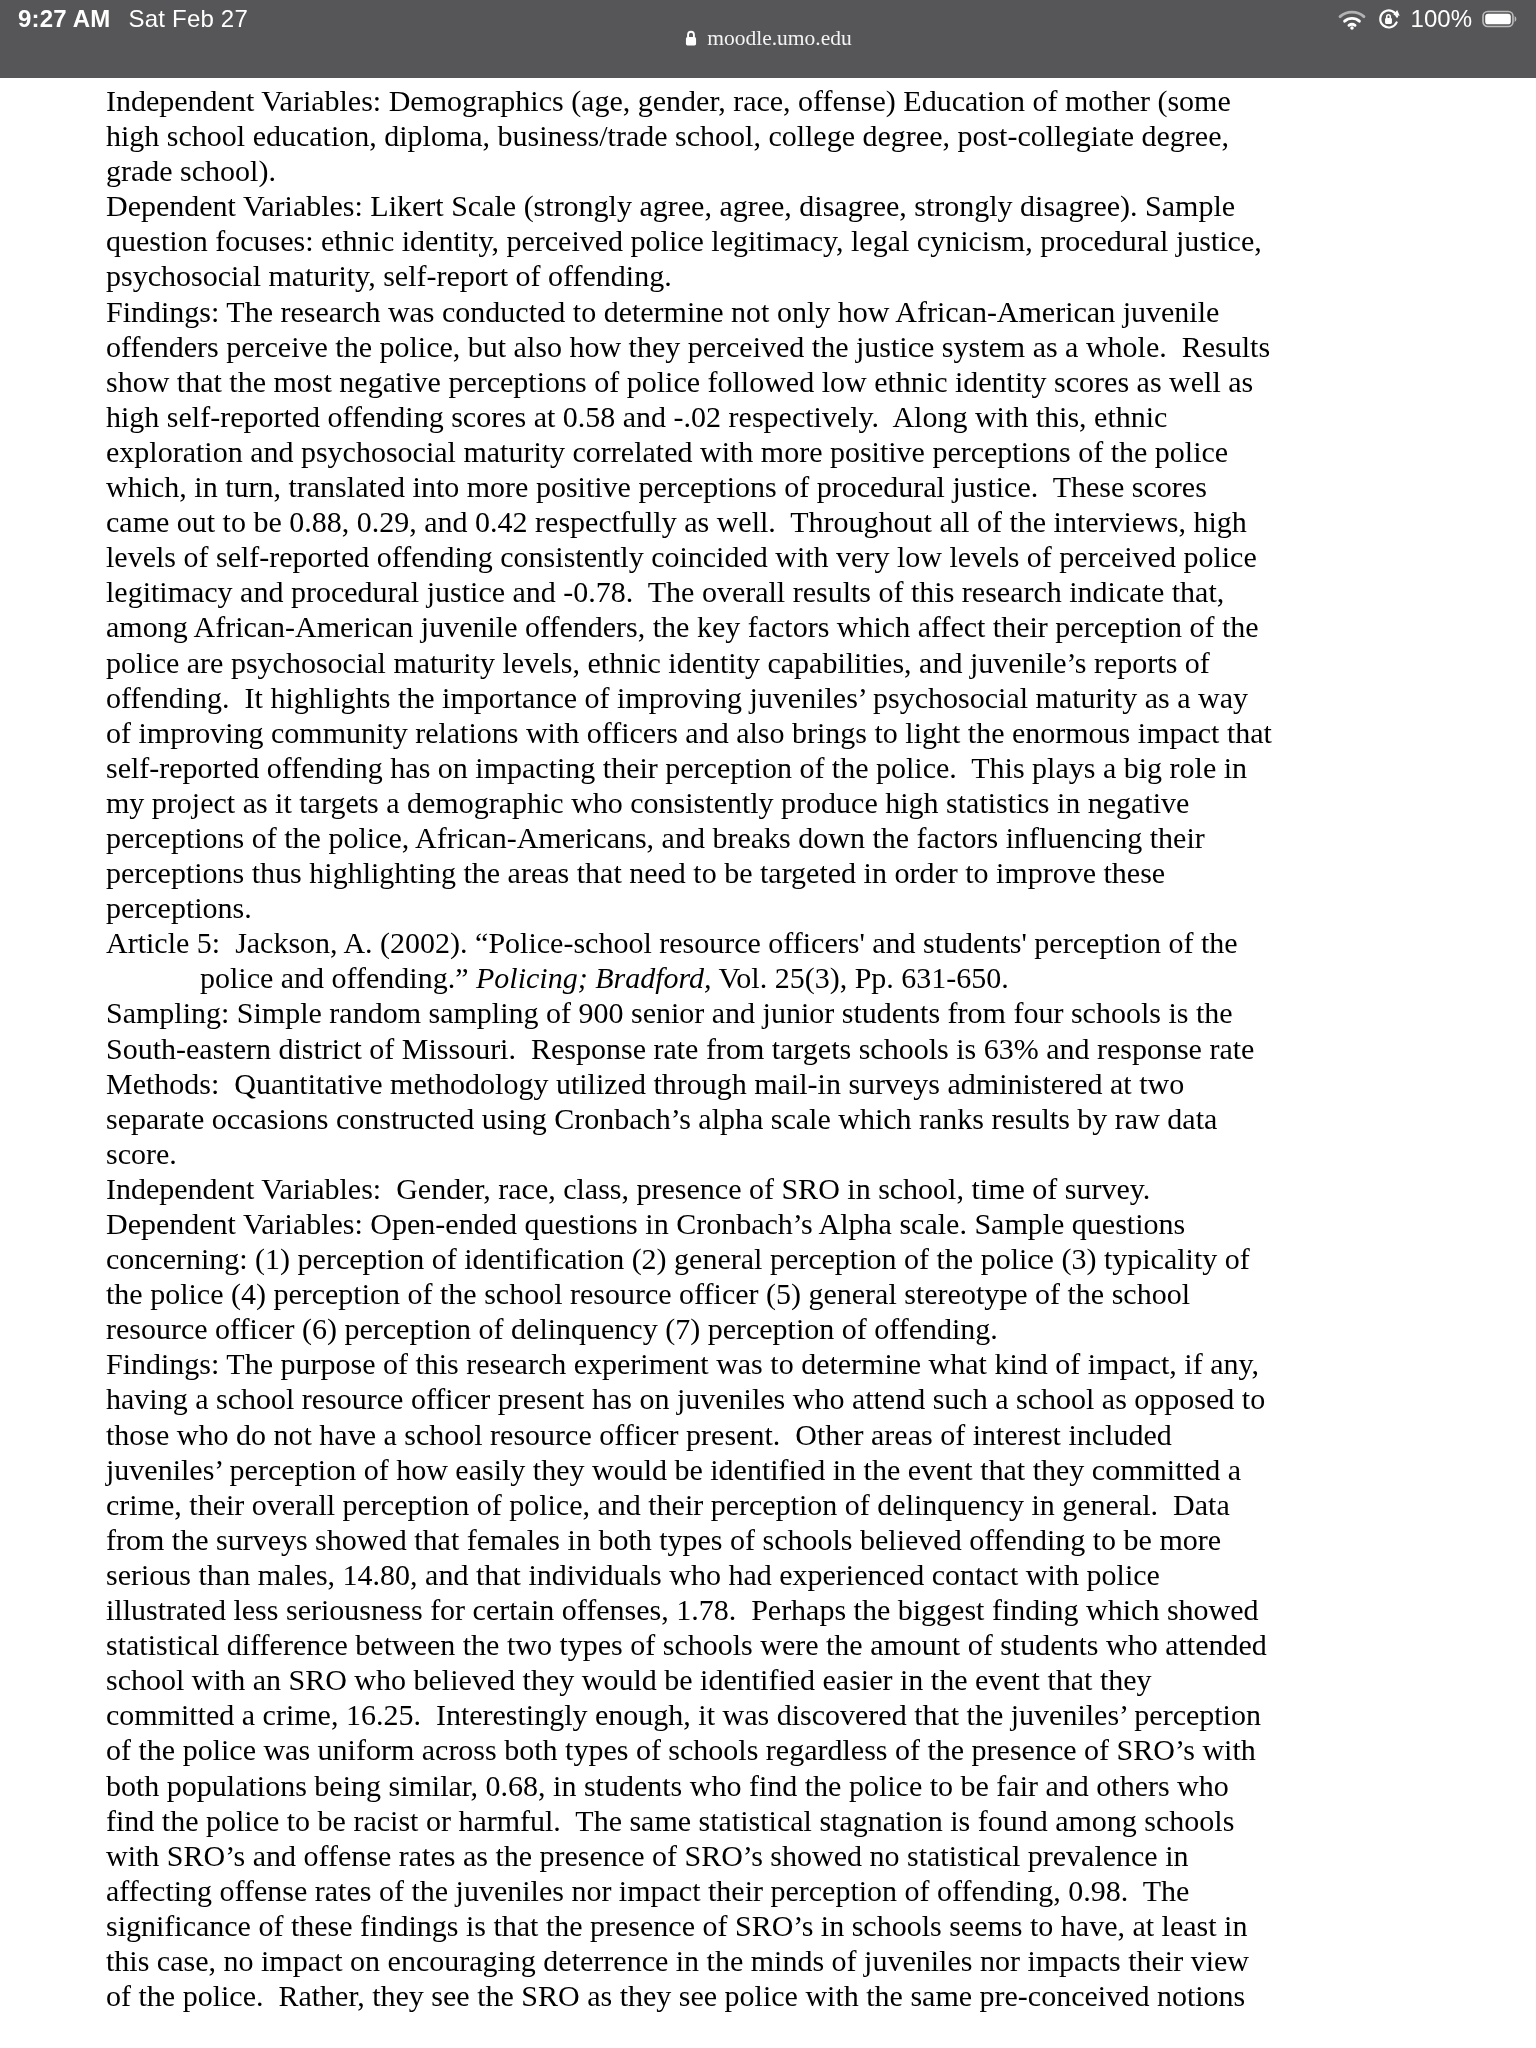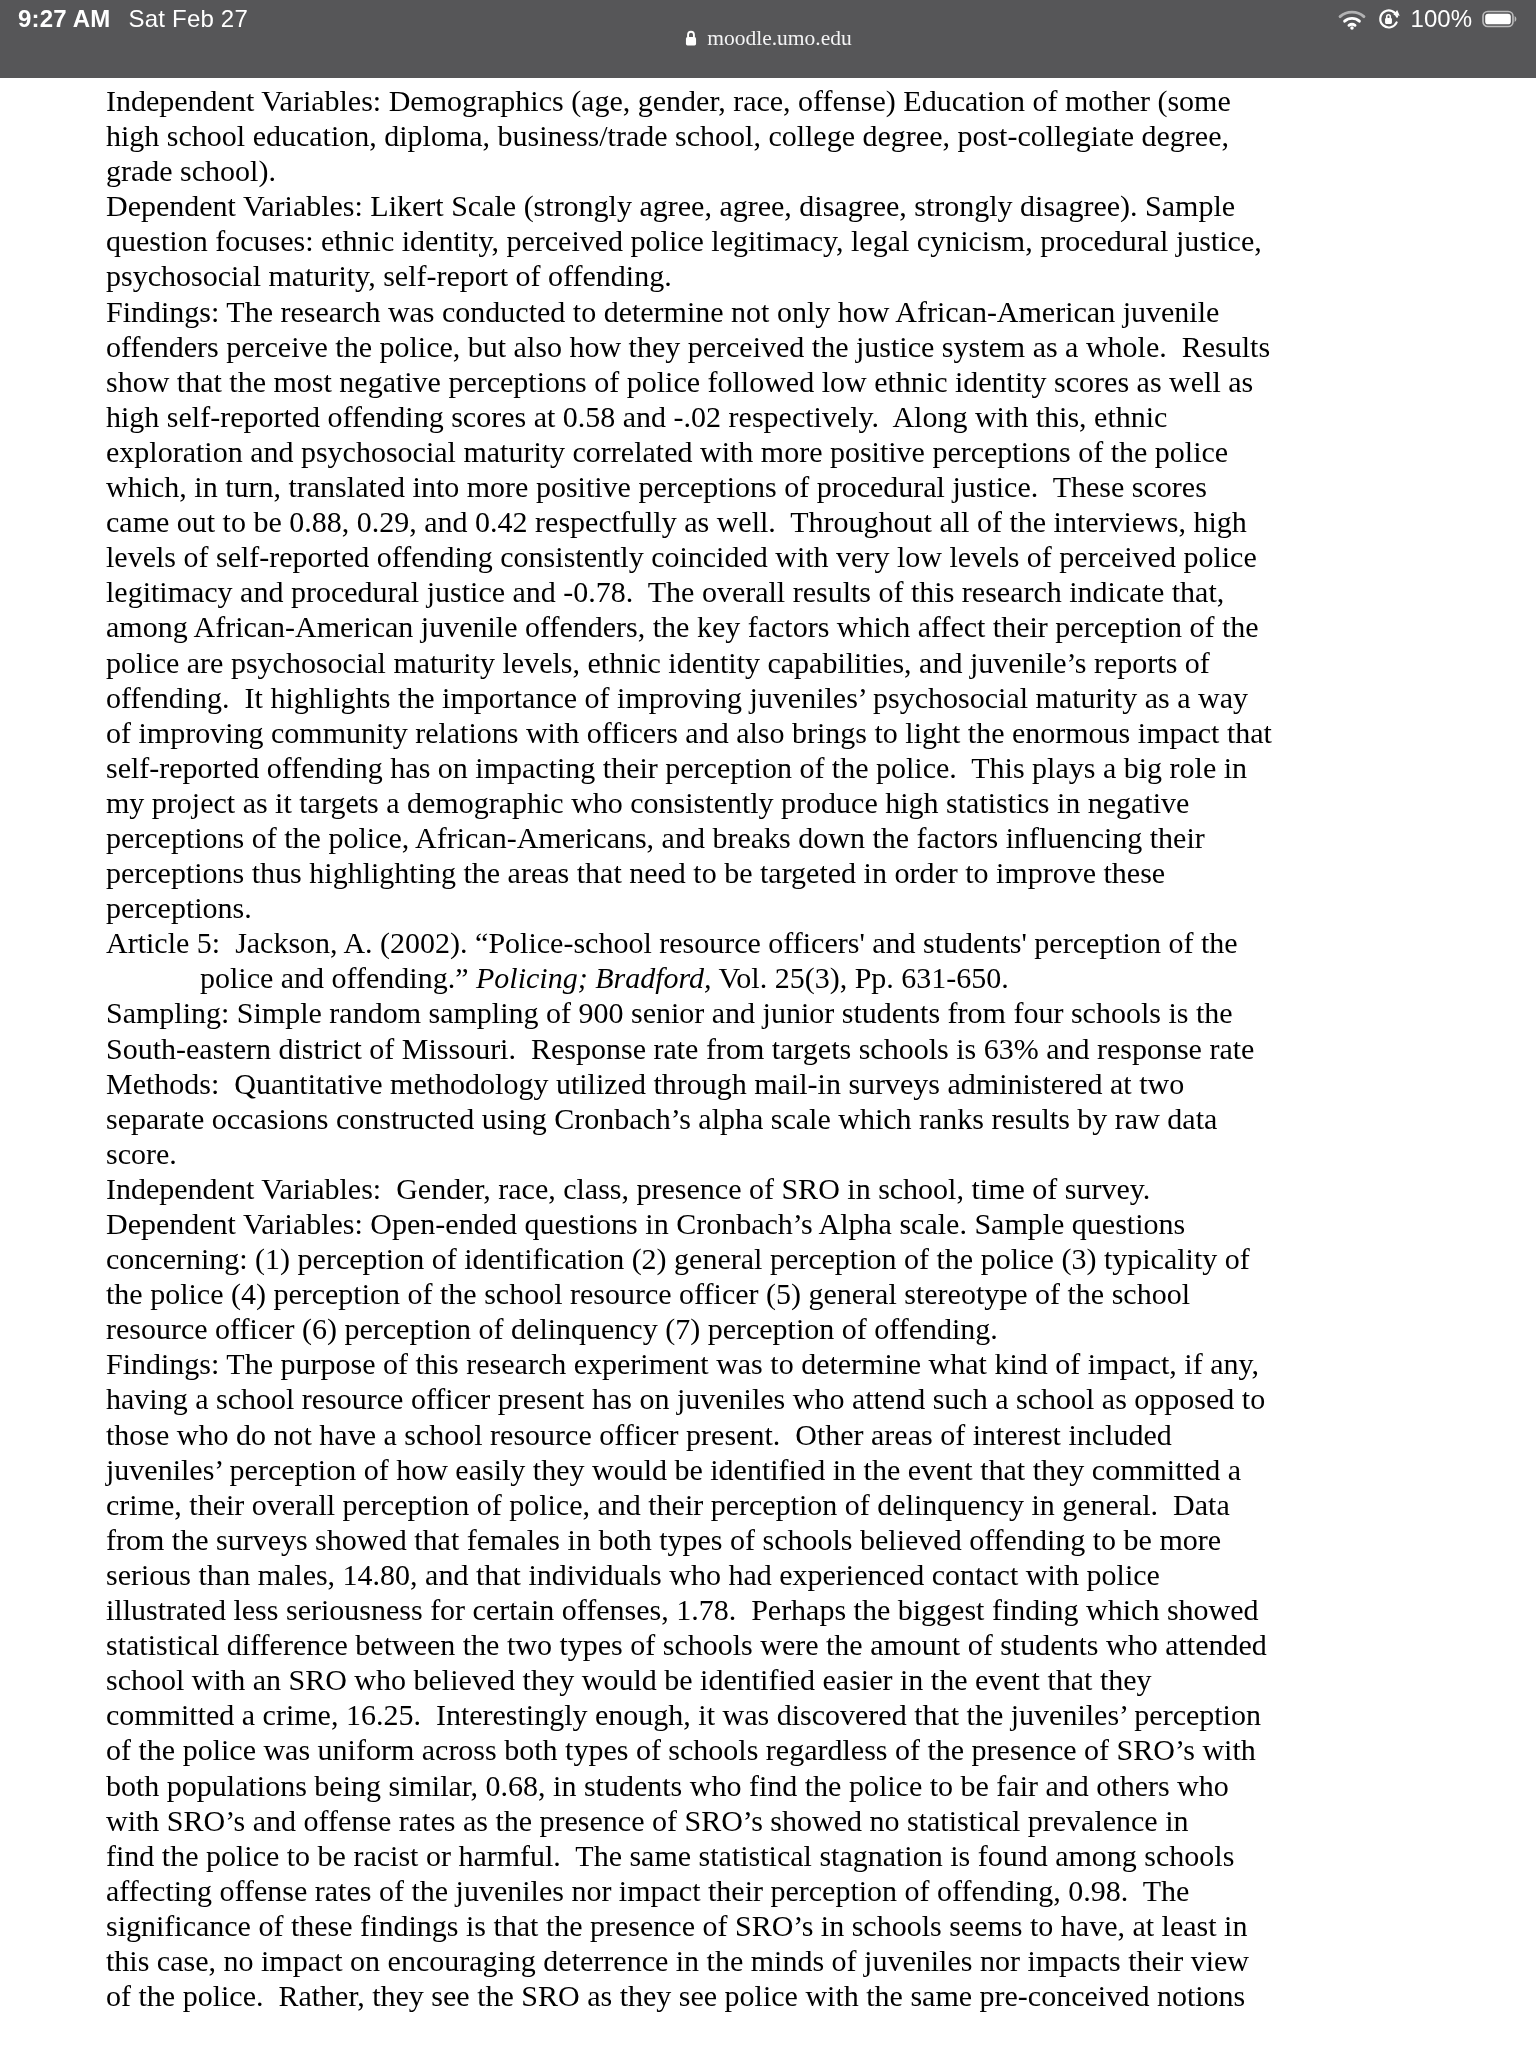--- a/index.html
+++ b/index.html
@@ -175,19 +175,19 @@
     <div class="doc-line"><span>juveniles’ perception of how easily they would be identified in the event that they committed a</span></div>
     <div class="doc-line"><span>crime, their overall perception of police, and their perception of delinquency in general.  Data</span></div>
     <div class="doc-line"><span>from the surveys showed that females in both types of schools believed offending to be more</span></div>
     <div class="doc-line"><span>serious than males, 14.80, and that individuals who had experienced contact with police</span></div>
     <div class="doc-line"><span>illustrated less seriousness for certain offenses, 1.78.  Perhaps the biggest finding which showed</span></div>
     <div class="doc-line"><span>statistical difference between the two types of schools were the amount of students who attended</span></div>
     <div class="doc-line"><span>school with an SRO who believed they would be identified easier in the event that they</span></div>
     <div class="doc-line"><span>committed a crime, 16.25.  Interestingly enough, it was discovered that the juveniles’ perception</span></div>
     <div class="doc-line"><span>of the police was uniform across both types of schools regardless of the presence of SRO’s with</span></div>
     <div class="doc-line"><span>both populations being similar, 0.68, in students who find the police to be fair and others who</span></div>
+    <div class="doc-line"><span>find the police to be racist or harmful.  The same statistical stagnation is found among schools</span></div>
     <div class="doc-line"><span>with SRO’s and offense rates as the presence of SRO’s showed no statistical prevalence in</span></div>
-    <div class="doc-line"><span>find the police to be racist or harmful.  The same statistical stagnation is found among schools</span></div>
     <div class="doc-line"><span>affecting offense rates of the juveniles nor impact their perception of offending, 0.98.  The</span></div>
     <div class="doc-line"><span>significance of these findings is that the presence of SRO’s in schools seems to have, at least in</span></div>
     <div class="doc-line"><span>this case, no impact on encouraging deterrence in the minds of juveniles nor impacts their view</span></div>
     <div class="doc-line"><span>of the police.  Rather, they see the SRO as they see police with the same pre-conceived notions</span></div>
   </div>
 
 </body></html>

